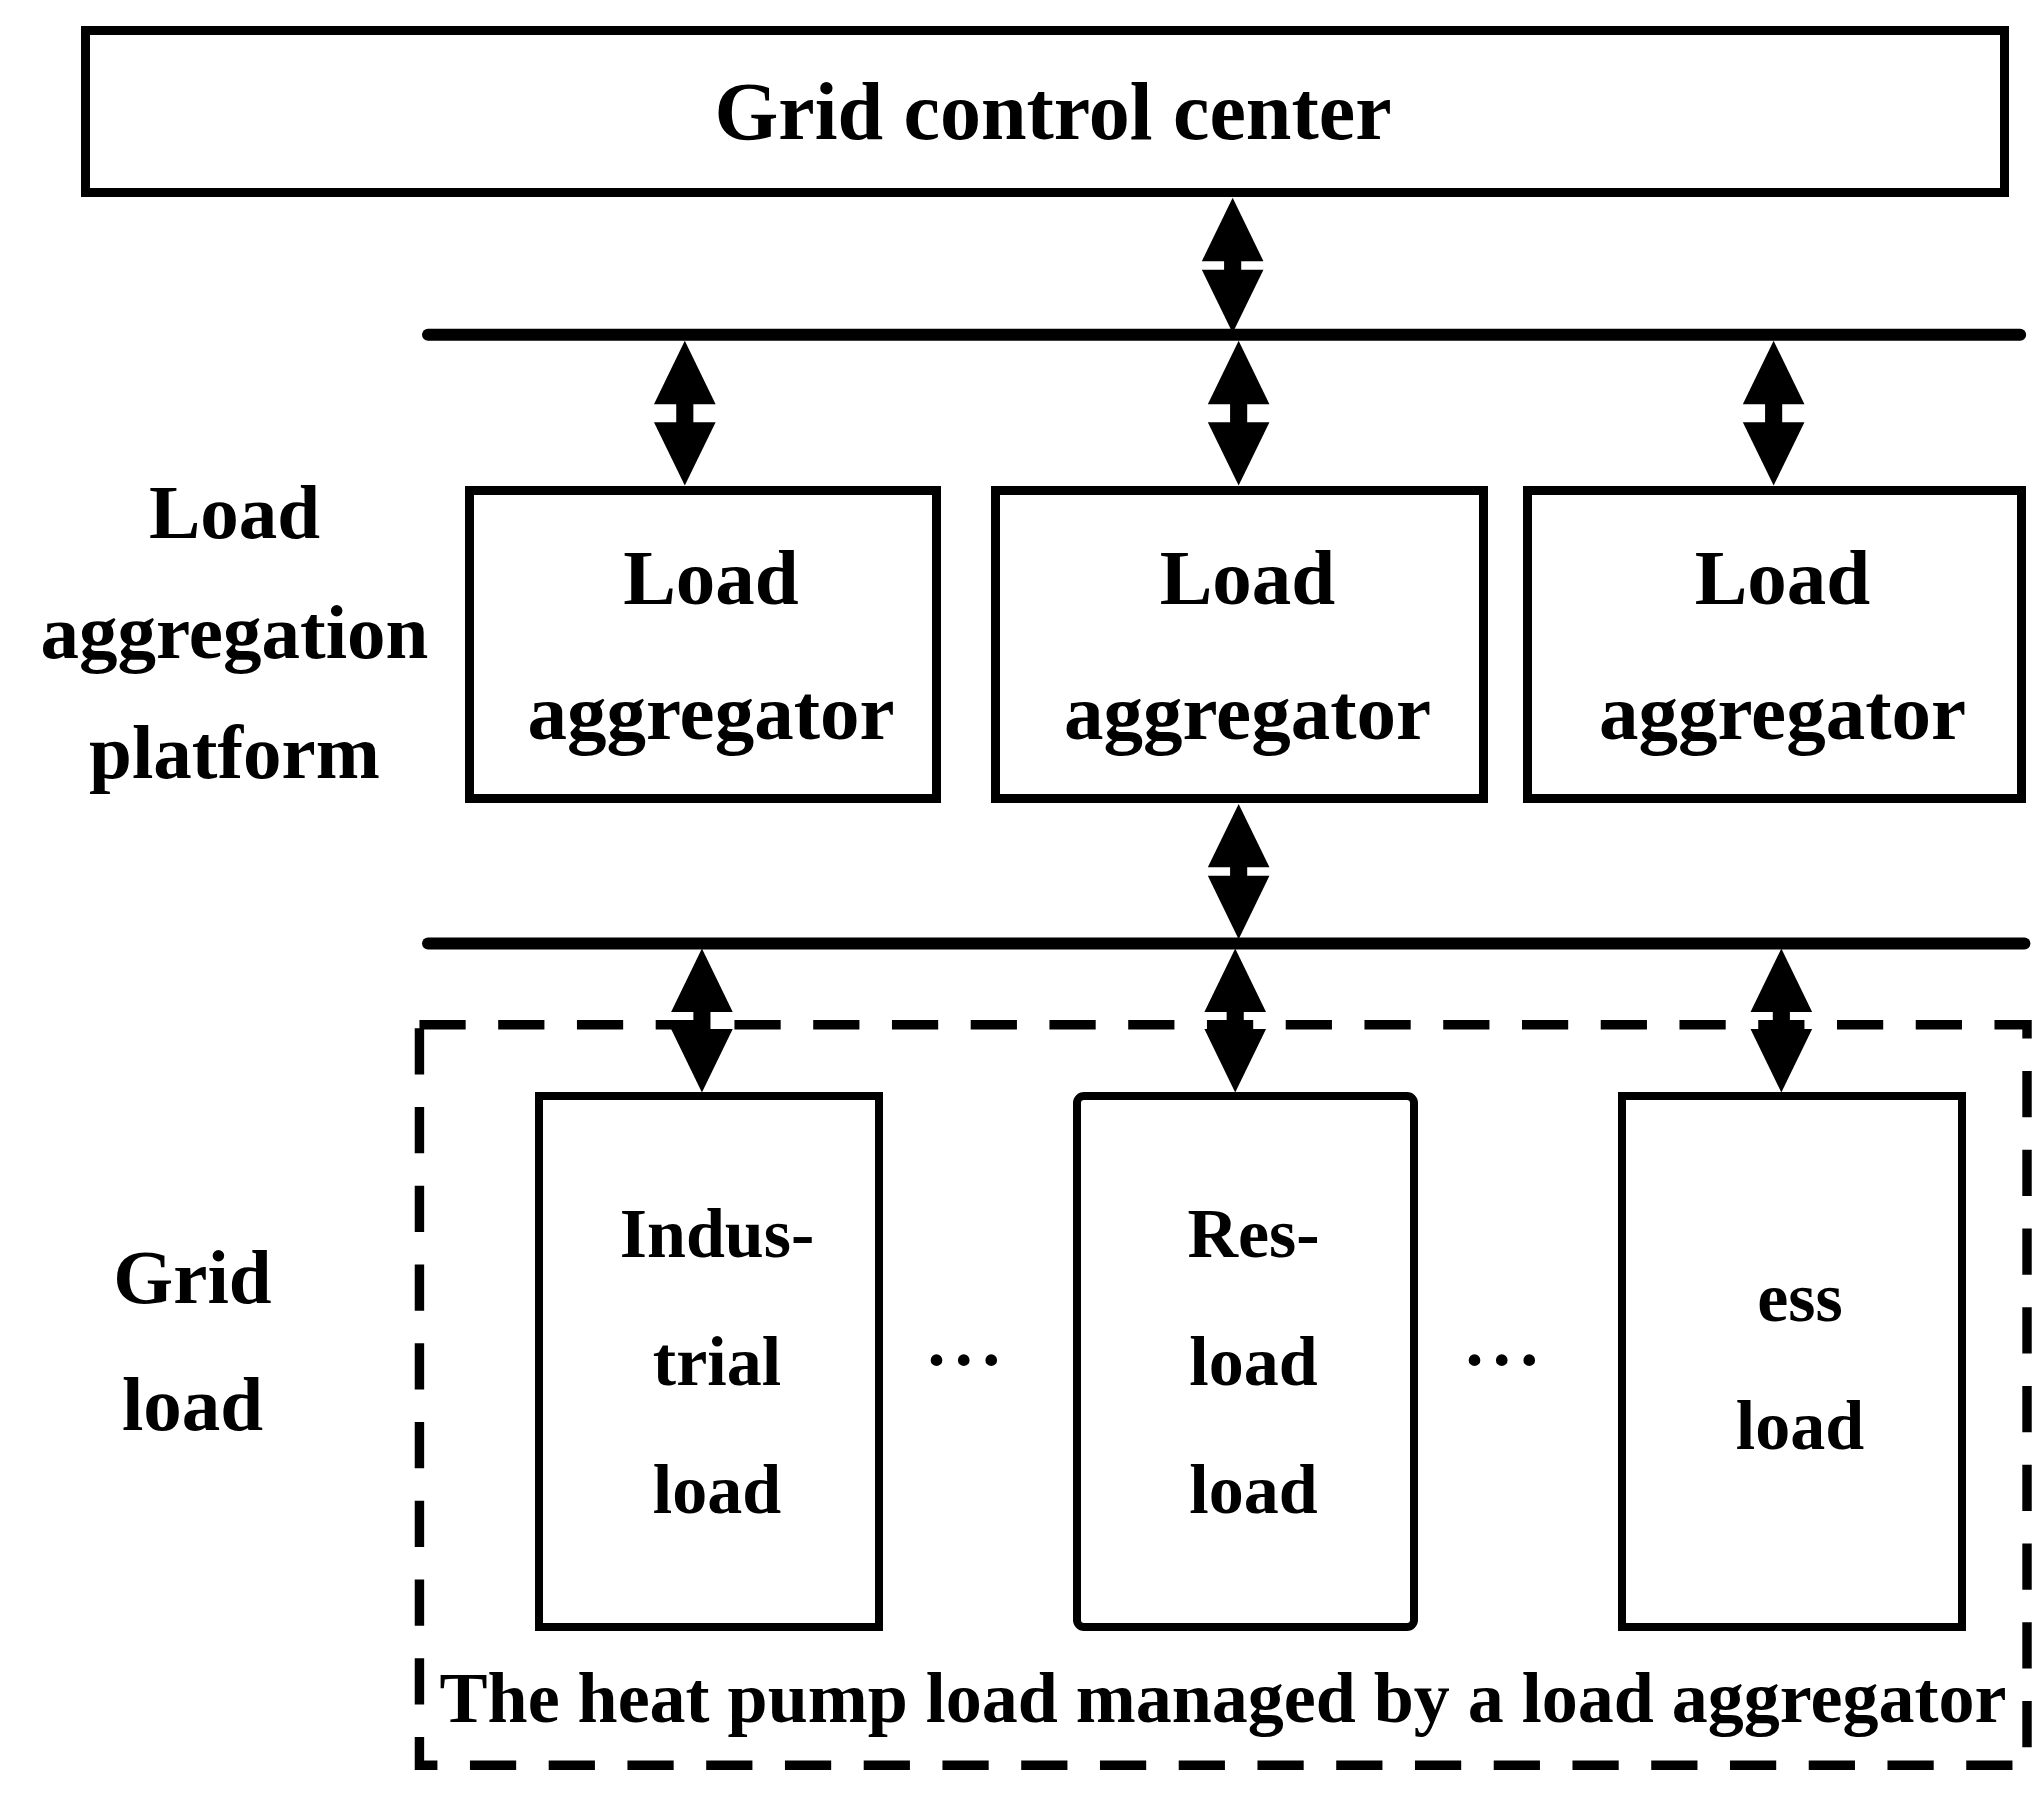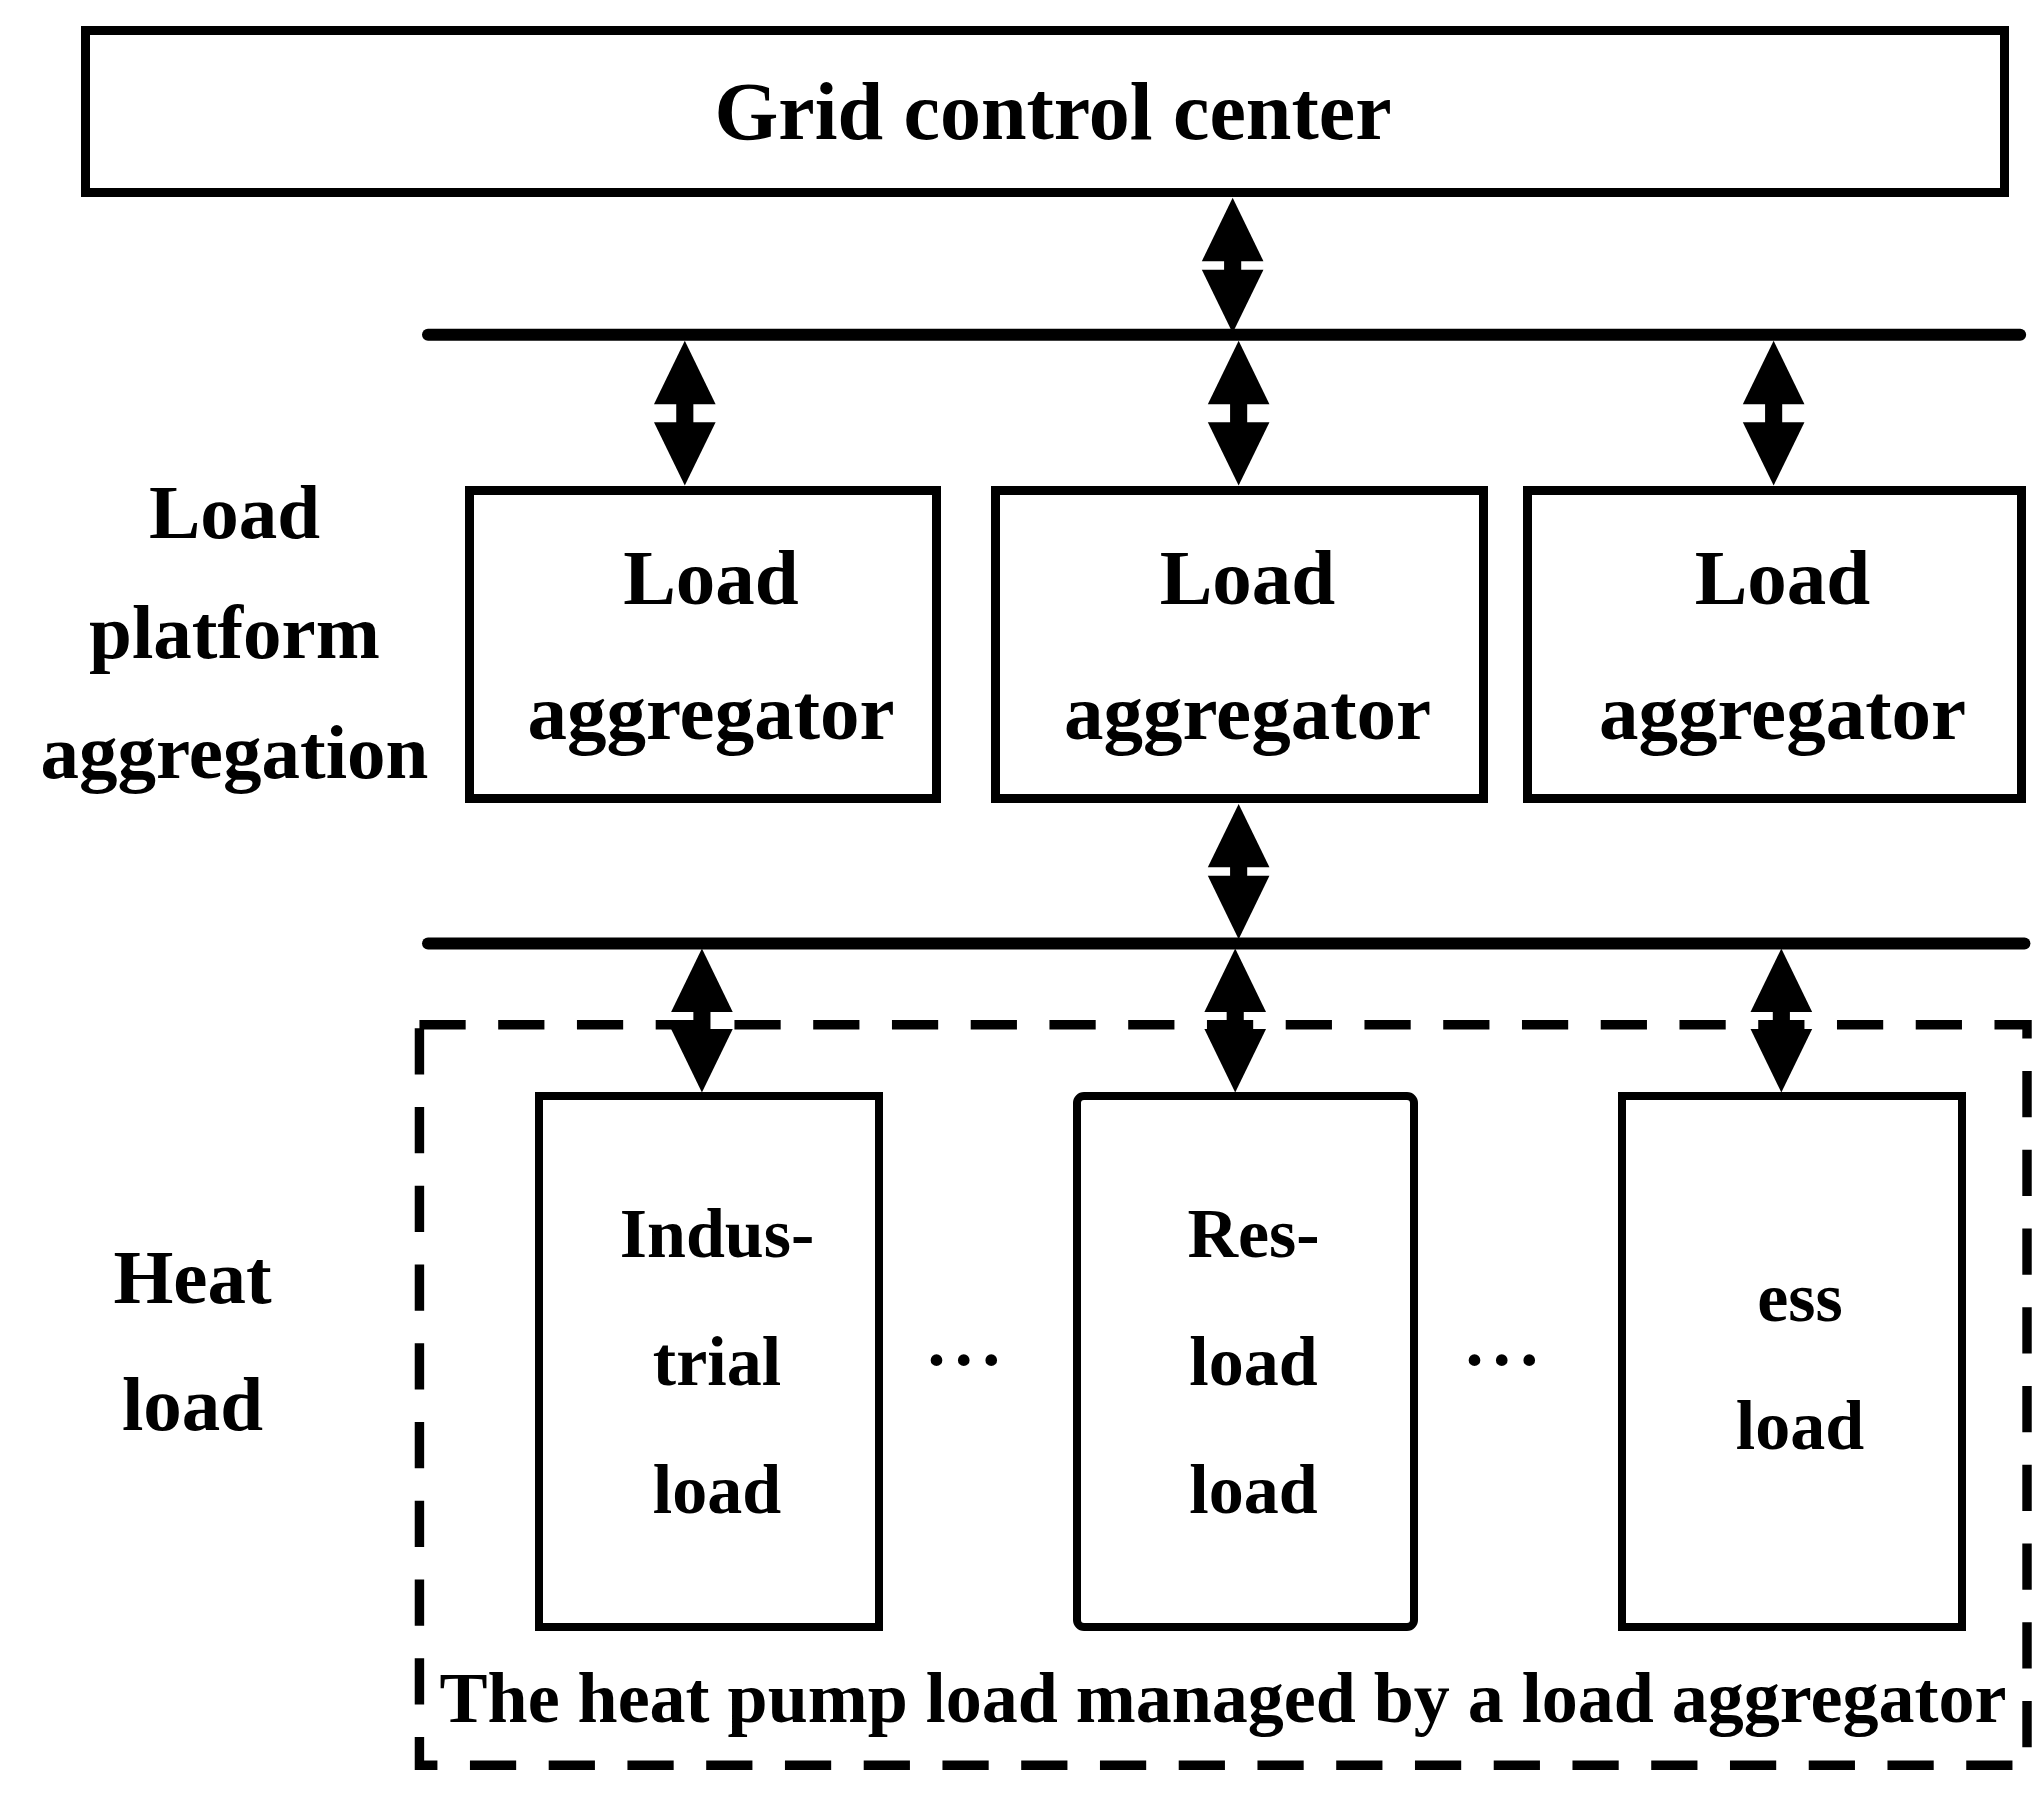--- a/index.html
+++ b/index.html
@@ -153,39 +153,39 @@
       <polygon points="2081,1276 2045,1202 2117,1202"></polygon>
     </g>
   </svg>
 
   <div class="node-box title-box">
     <div>Grid control center</div>
   </div>
 
   <div class="side-label platform-label">
     <div>Load</div>
+    <div>aggregation</div>
     <div>platform</div>
-    <div>aggregation</div>
   </div>
 
   <div class="node-box agg-box agg-1">
     <div>Load</div>
     <div>aggregator</div>
   </div>
   <div class="node-box agg-box agg-2">
     <div>Load</div>
     <div>aggregator</div>
   </div>
   <div class="node-box agg-box agg-3">
     <div>Load</div>
     <div>aggregator</div>
   </div>
 
   <div class="side-label heat-label">
-    <div>Heat</div>
+    <div>Grid</div>
     <div>load</div>
   </div>
 
   <div class="node-box load-box load-1">
     <div>Indus-</div>
     <div>trial</div>
     <div>load</div>
   </div>
   <div class="node-box load-box load-2">
     <div>Res-</div>

